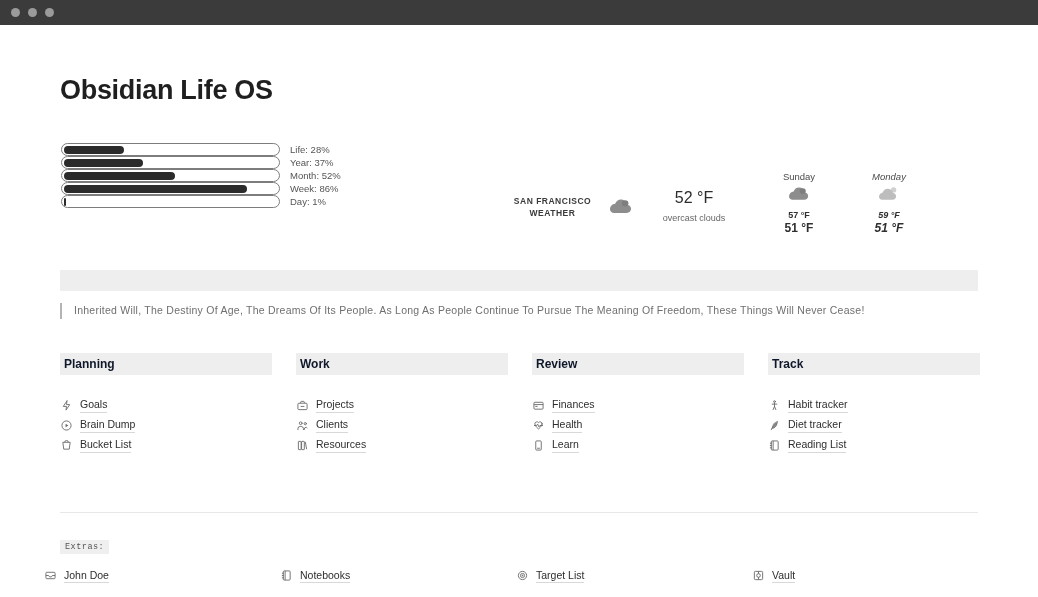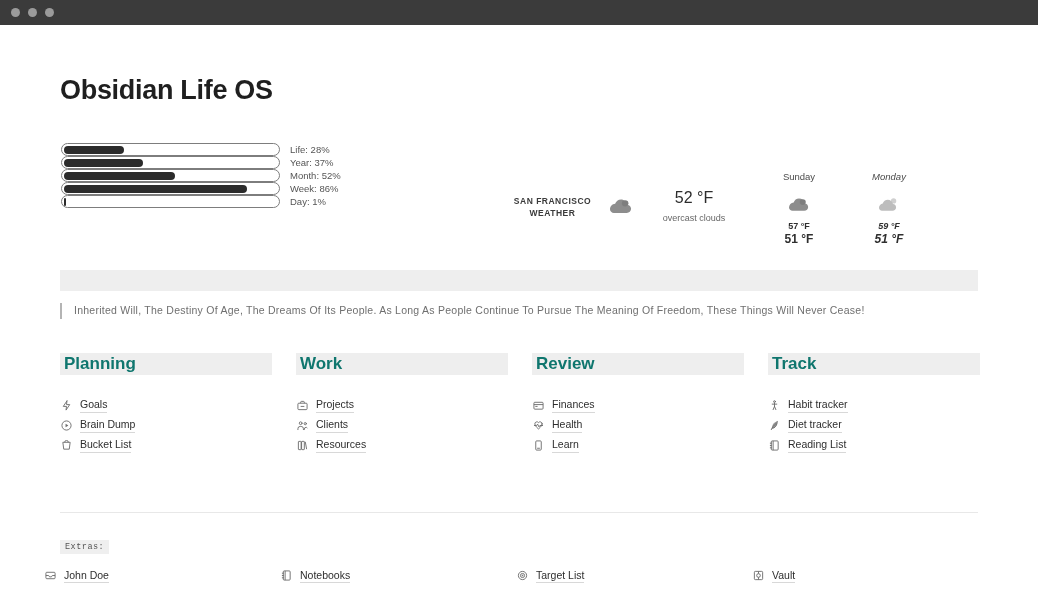--- a/index.html
+++ b/index.html
@@ -67,21 +67,21 @@
   .wx-icon-main { position: absolute; left: 610px; top: 55px; }
   .wx-temp {
     position: absolute; left: 640px; top: 46px; width: 108px; text-align: center;
     font-size: 16px; color: #2c2c2c;
   }
   .wx-desc {
     position: absolute; left: 640px; top: 70px; width: 108px; text-align: center;
     font-size: 9px; color: #666;
   }
   .forecast { position: absolute; top: 28px; width: 92px; text-align: center; }
-  .fc-day { font-size: 9.5px; color: #4a4a4a; margin-bottom: 11px; }
+  .fc-day { font-size: 9.5px; color: #4a4a4a; margin-bottom: 0; }
   .fc-icon { height: 22px; display: flex; align-items: center; justify-content: center; }
   .fc-hi { font-size: 9px; font-weight: bold; color: #2f2f2f; margin-top: 6px; }
   .fc-lo { font-size: 12px; font-weight: bold; color: #2f2f2f; margin-top: 1px; }
 
   
   .banner {
     position: absolute; left: 60px; top: 245px;
     width: 918px; height: 21px; background: #eeeeee;
   }
 
@@ -98,21 +98,21 @@
     position: absolute; left: 60px; top: 328px;
     width: 920px;
     display: flex; gap: 24px;
   }
   .column { width: 236px; }
   .col-head {
     background: #eeeeee; height: 22px;
     display: flex; align-items: center; padding-left: 4px;
     margin-bottom: 20px;
   }
-  .col-head-text { font-size: 17px; font-weight: bold; color: #0f766e; }
+  .col-head-text { font-size: 12px; font-weight: bold; color: #0f172a; }
   .col-item {
     display: flex; align-items: center; gap: 8px;
     height: 20px; margin-bottom: 0px; padding-bottom: 0px;
   }
   .col-item + .col-item { margin-top: 0px; }
   .item-label {
     font-size: 10.5px; color: #2e2e2e;
     border-bottom: 1px solid #d8d8d8;
     line-height: 1.35;
   }

